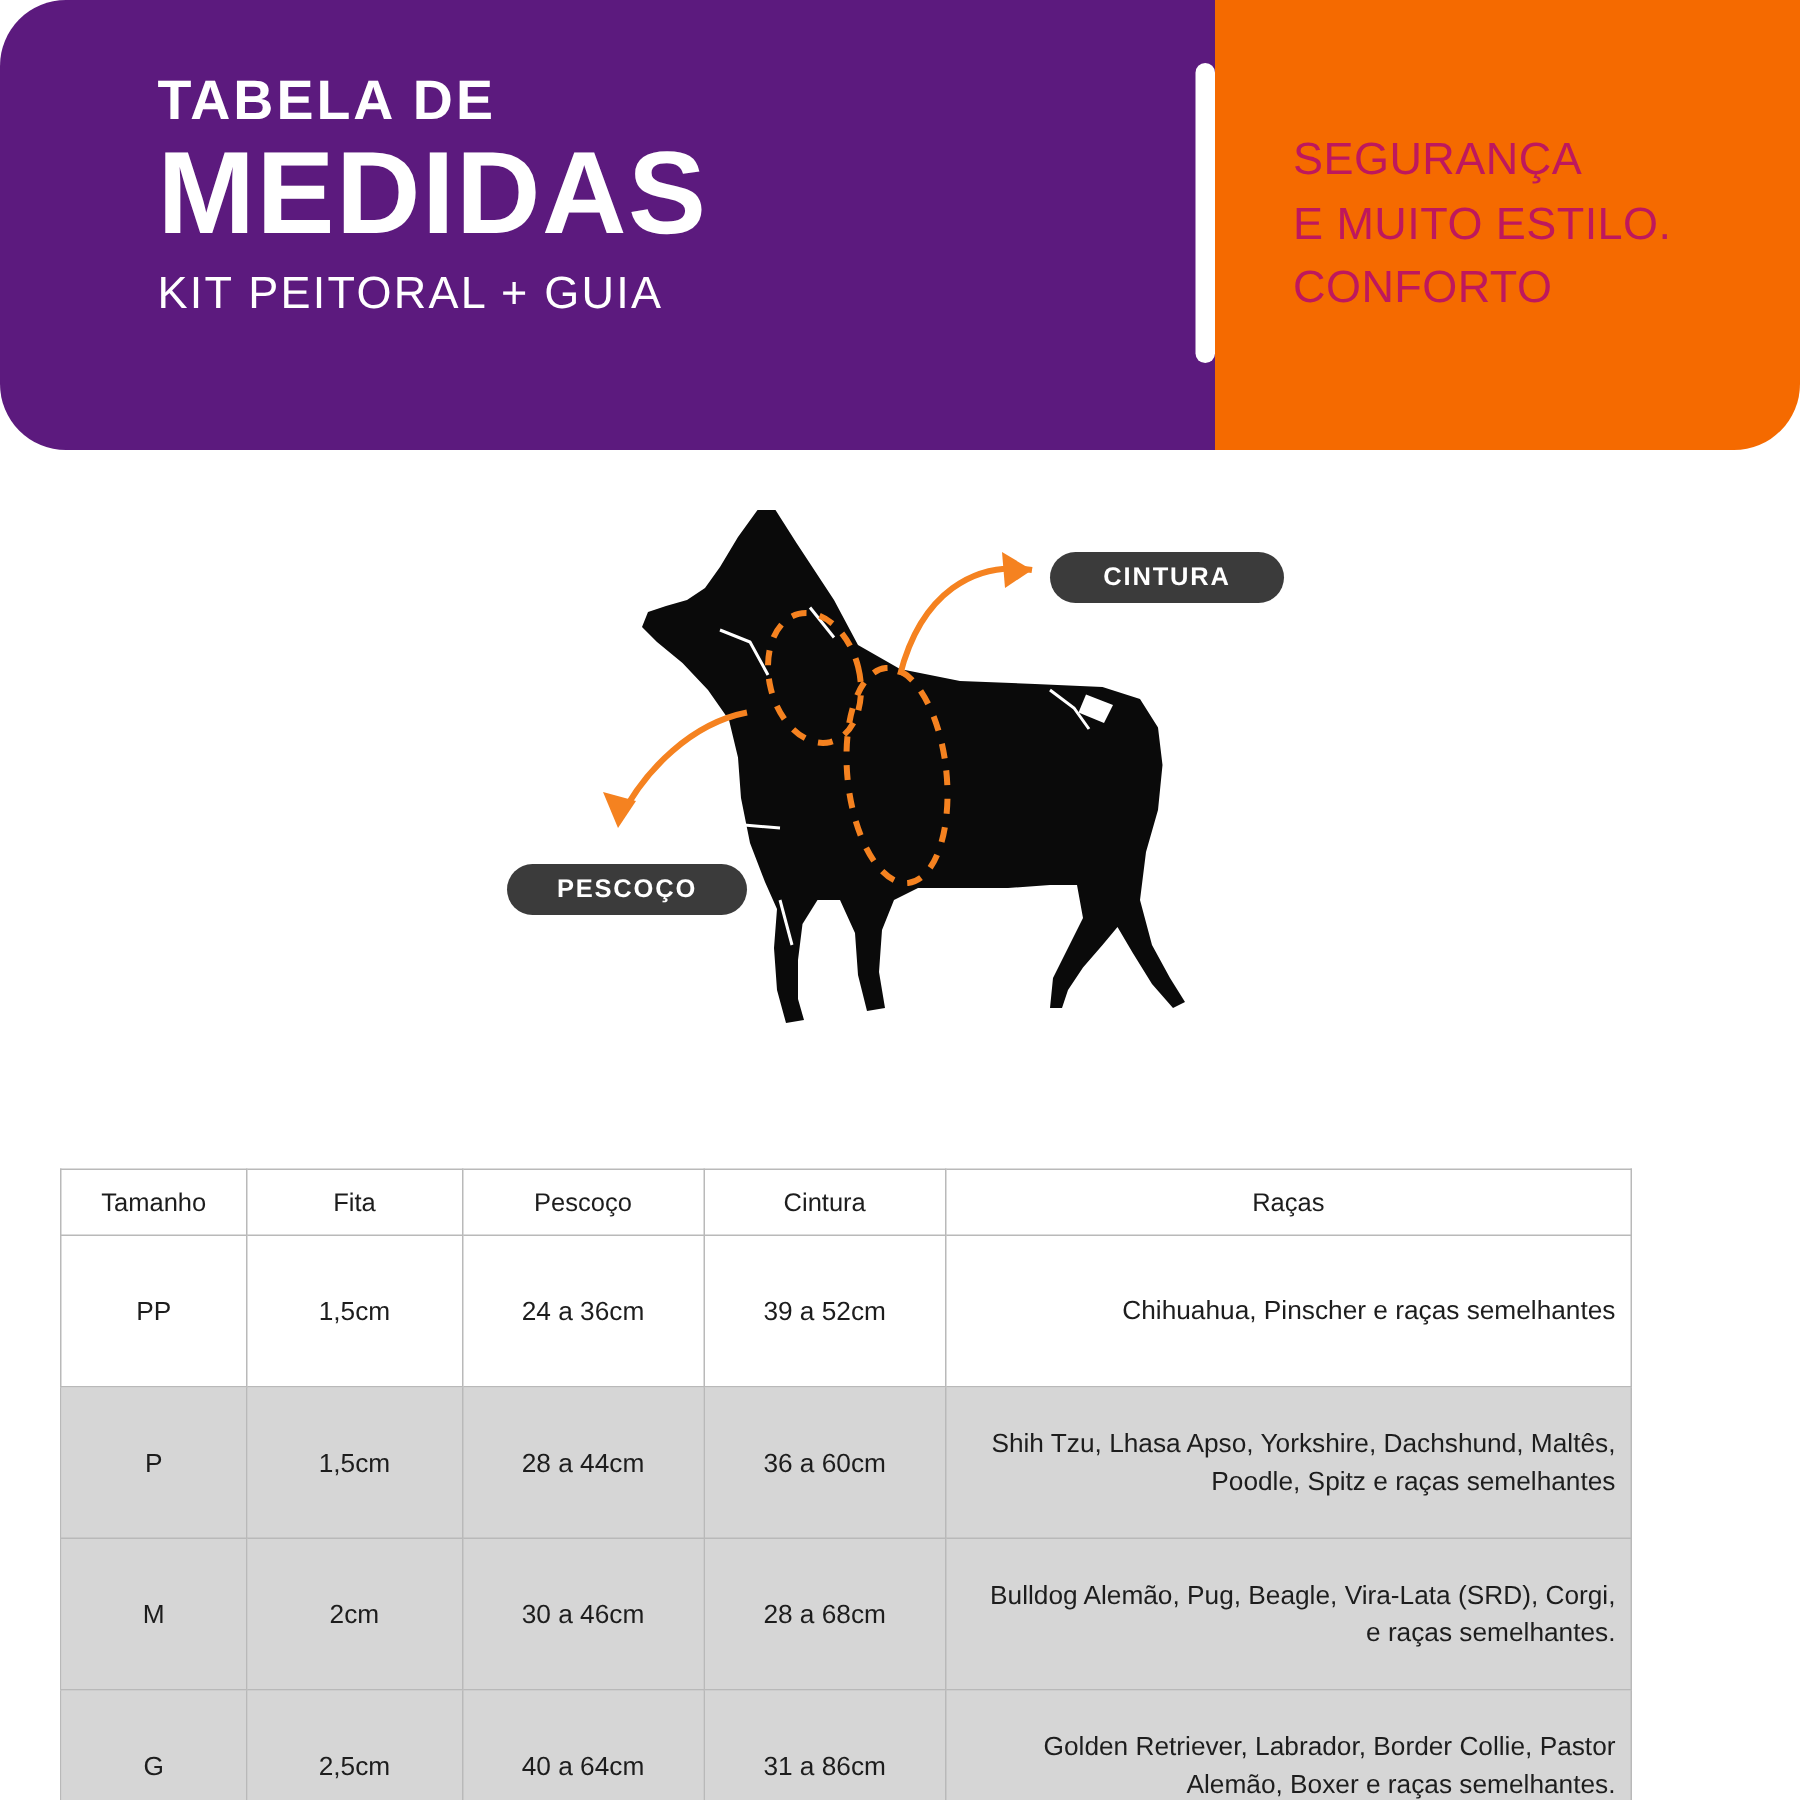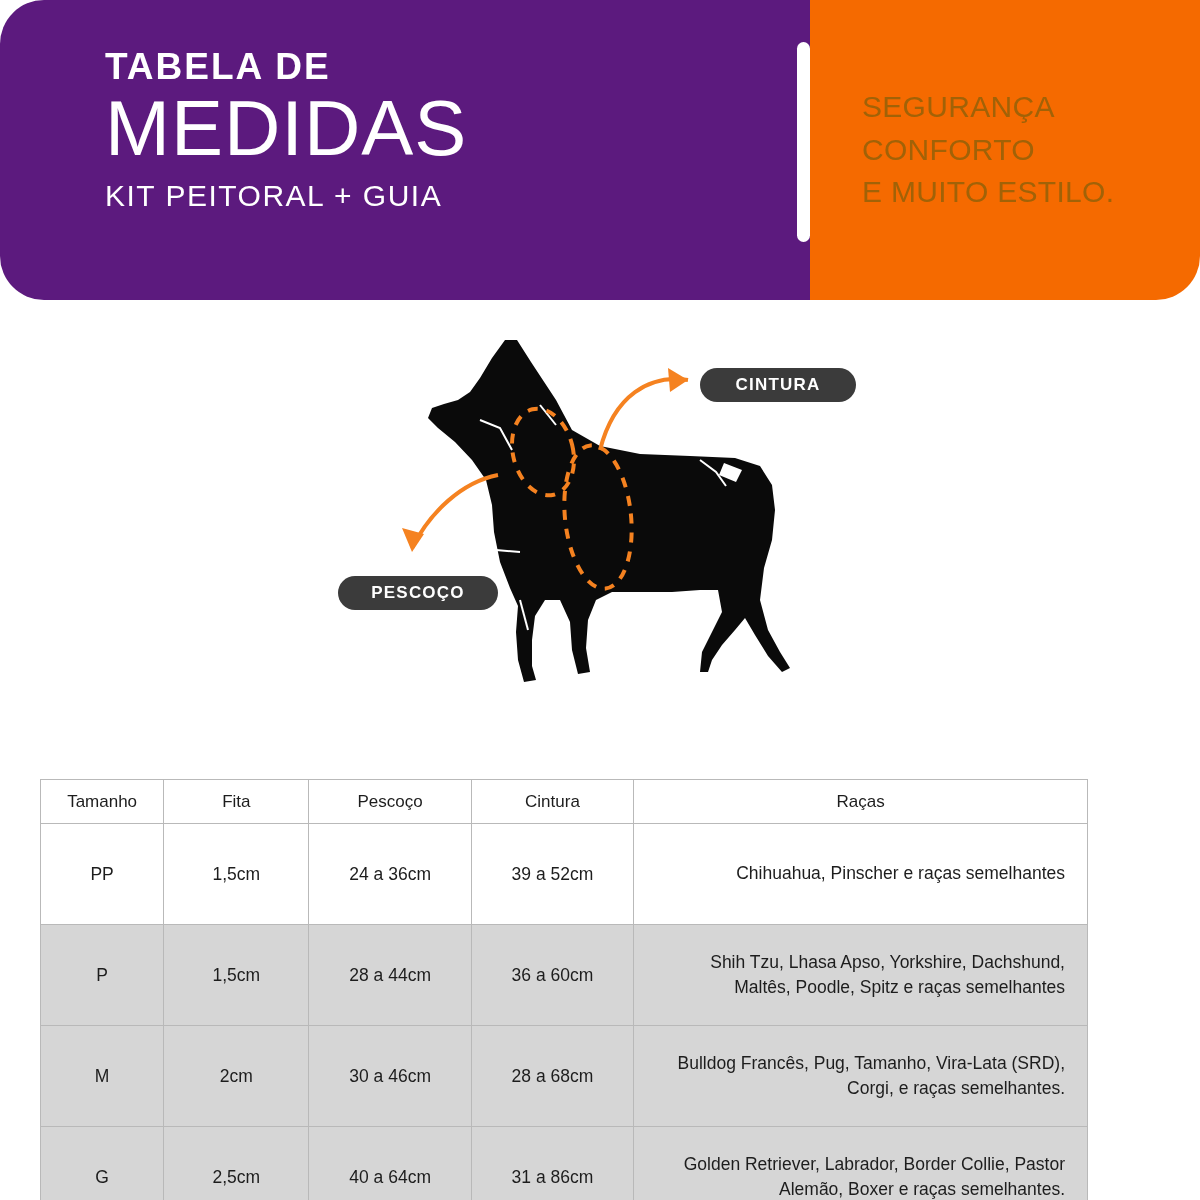--- a/index.html
+++ b/index.html
@@ -62,37 +62,37 @@
     content:""; position:absolute; inset:0;
     background:#f56a00; border-bottom-right-radius:44px;
   }
 
   .title-block { position: absolute; top: 48px; left: 105px; color:#fff; }
   .title-line1 {
     font-size: 37px; font-weight: 700; letter-spacing: 2px; line-height: 1.05;
     color:#ffffff;
   }
   .title-line2 {
-    font-size: 78px; font-weight: 400; letter-spacing: 1px; line-height: 1.0;
+    font-size: 78px; font-weight: 700; letter-spacing: 1px; line-height: 1.0;
     margin-top: 2px; color:#ffffff;
   }
   .title-line3 {
     font-size: 30px; font-weight: 400; letter-spacing: 1.5px; margin-top: 12px;
     color:#ffffff;
   }
 
   .divider-bar {
     position: absolute; top: 42px; left: 797px;
     width: 13px; height: 200px;
     background: #ffffff; border-radius: 7px;
   }
 
   .tagline {
     position: absolute; top: 86px; left: 862px;
-    color:#a16207; font-size: 30px; line-height: 1.42; font-weight: 400;
+    color:#be185d; font-size: 30px; line-height: 1.42; font-weight: 400;
     letter-spacing: 0.3px;
   }
 
   
   .illustration {
     position: absolute; top: 300px; left: 0; width: 1200px; height: 435px;
   }
   .badge {
     position: absolute;
     background: #3b3b3b; color:#ffffff;
@@ -114,21 +114,21 @@
     font-weight: 400;
     text-align: center;
     vertical-align: middle;
   }
   thead th {
     height: 44px;
     font-weight: 400;
     font-size: 17px;
     background: #ffffff;
   }
-  tbody td { height: 101px; padding: 6px 22px; }
+  tbody td { height: 101px; padding: 6px 10px; }
   tbody tr.alt td { background: #d6d6d6; }
   td.breeds { text-align: right; padding-left: 16px; line-height: 1.45; font-size: 17.5px; }
   .col-tamanho { width: 130px; }
   .col-fita    { width: 152px; }
   .col-pescoco { width: 172px; }
   .col-cintura { width: 172px; }
   .col-racas   { width: 494px; }
 </style>
 </head>
 <body>
@@ -148,22 +148,22 @@
     <div class="title-block">
       <div class="title-line1">TABELA DE</div>
       <div class="title-line2">MEDIDAS</div>
       <div class="title-line3">KIT PEITORAL + GUIA</div>
     </div>
 
     <div class="divider-bar"></div>
 
     <div class="tagline">
       <div>SEGURANÇA</div>
+      <div>E MUITO ESTILO.</div>
       <div>CONFORTO</div>
-      <div>E MUITO ESTILO.</div>
     </div>
   </div>
 
   <div class="illustration">
     <svg width="1200" height="435" viewBox="0 0 1200 435">
 
       <g fill="#0a0a0a">
         <path d="M517,40 L531,62 L556,100 L572,130 L600,146 L640,154 L690,156 L735,158 L760,166
                  L772,185 L775,210 L772,240 L764,268 L760,300 L768,330 L780,352 L790,368
                  L782,372 L768,356 L755,335 L745,318 L735,330 L722,345 L712,360 L708,372
@@ -229,21 +229,21 @@
           <td>1,5cm</td>
           <td>28 a 44cm</td>
           <td>36 a 60cm</td>
           <td class="breeds">Shih Tzu, Lhasa Apso, Yorkshire, Dachshund, Maltês, Poodle, Spitz e raças semelhantes</td>
         </tr>
         <tr class="alt">
           <td>M</td>
           <td>2cm</td>
           <td>30 a 46cm</td>
           <td>28 a 68cm</td>
-          <td class="breeds">Bulldog Francês, Pug, Tamanho, Vira-Lata (SRD), Corgi, e raças semelhantes.</td>
+          <td class="breeds">Bulldog Alemão, Pug, Beagle, Vira-Lata (SRD), Corgi, e raças semelhantes.</td>
         </tr>
         <tr class="alt">
           <td>G</td>
           <td>2,5cm</td>
           <td>40 a 64cm</td>
           <td>31 a 86cm</td>
           <td class="breeds">Golden Retriever, Labrador, Border Collie, Pastor Alemão, Boxer e raças semelhantes.</td>
         </tr>
       </tbody>
     </table>

